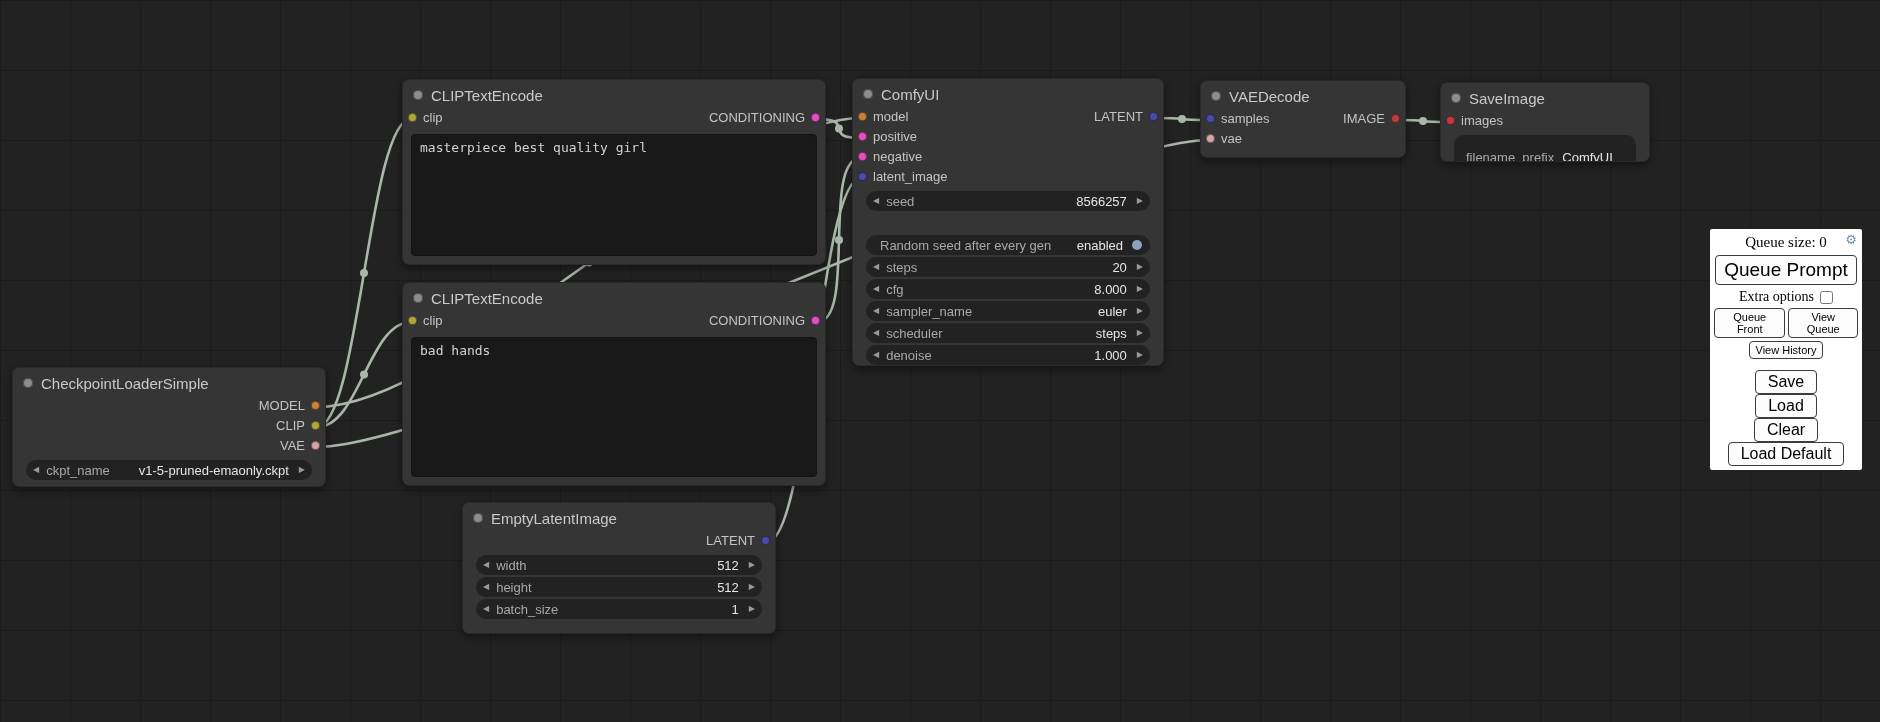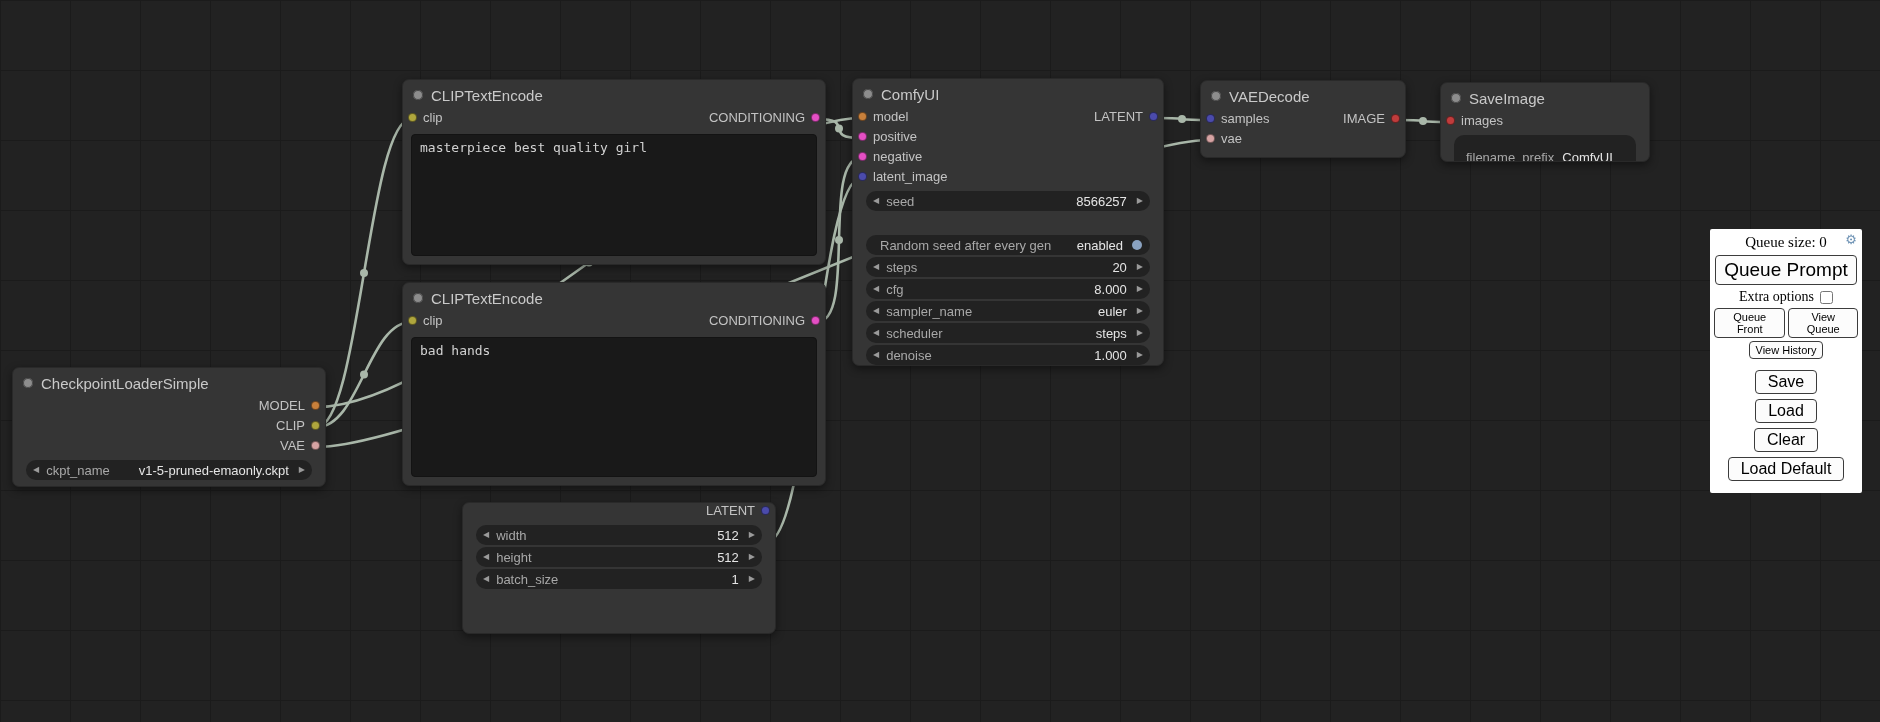--- a/index.html
+++ b/index.html
@@ -40,33 +40,33 @@
   .widget.toggle .wvalue{flex:none;}
   .toggle-dot{width:10px;height:10px;border-radius:50%;background:#8aa2c0;flex:none;}
 
   .prompt{display:block;margin:4px 8px;width:calc(100% - 16px);background:#191919;
     border:1px solid #131313;border-radius:4px;color:#d2d2d2;
     font-family:"DejaVu Sans Mono",monospace;font-size:13px;padding:5px 8px;
     resize:none;box-sizing:border-box;outline:none;}
 
   
   .menu{position:absolute;left:1710px;top:229px;width:152px;background:#fff;color:#000;
-    padding:3px 4px 12px;box-sizing:border-box;font-family:"Liberation Serif",serif;
+    padding:3px 4px 4px;box-sizing:border-box;font-family:"Liberation Serif",serif;
     text-align:center;z-index:10;border-radius:2px;}
   .menu-header{position:relative;font-size:15px;padding:2px 0 1px;}
   .gear{position:absolute;right:1px;top:0;color:#6f93b5;font-size:13px;cursor:pointer;}
   .menu button{font-family:"Liberation Sans",sans-serif;background:#fcfcfc;color:#000;
     border:1.5px solid #3c3c3c;border-radius:4px;cursor:pointer;}
   .btn-queue-prompt{display:block;width:142px;font-size:19px;padding:3px 0;margin:3px auto 4px;}
   .extra-row{font-size:14px;display:flex;justify-content:center;align-items:center;gap:6px;margin:2px 0 3px;}
   .extra-row input{width:13px;height:13px;margin:0;}
   .qrow{display:flex;justify-content:center;gap:3px;margin:1px 0 3px;}
   .btn-small{font-size:11px;padding:2px 6px;border-width:1px !important;border-radius:3px;}
   .btn-history{display:block;margin:0 auto;}
-  .stack{display:flex;flex-direction:column;align-items:center;gap:5px;margin-top:11px;}
+  .stack{display:flex;flex-direction:column;align-items:center;margin-top:11px;}
   .btn-med{font-size:16px;padding:2px 12px;}
 </style>
 </head>
 <body>
 
 <div id="graph">
   <svg id="links" width="1880" height="722" viewBox="0 0 1880 722">
       <path d="M 317 407 C 457 407, 721 118, 861 118" class="link"></path>
       <circle cx="589" cy="262.5" r="4" class="link-dot"></circle>
       <path d="M 317 427 C 359.3 427, 368.7 119, 411 119" class="link"></path>
@@ -266,20 +266,24 @@
           <span class="slot-label">images</span>
         </div>
         <div class="slot out"></div>
       </div>
       <div class="widget text">
         <span class="wlabel">filename_prefix</span>
         <span class="wvalue">ComfyUI</span>
       </div>
     </div>
     <div class="node" style="left: 462px; top: 502px; width: 314px; height: 132px;">
+      <div class="node-title">
+        <span class="title-dot"></span>
+        <span class="title-text">EmptyLatentImage</span>
+      </div>
       <div class="slot-row">
         <div class="slot in"></div>
         <div class="slot out">
           <span class="slot-label">LATENT</span>
           <span class="dot" style="background: rgb(75, 75, 171);"></span>
         </div>
       </div>
       <div class="widget number">
         <span class="arrow">◀</span>
         <span class="wlabel">width</span>

